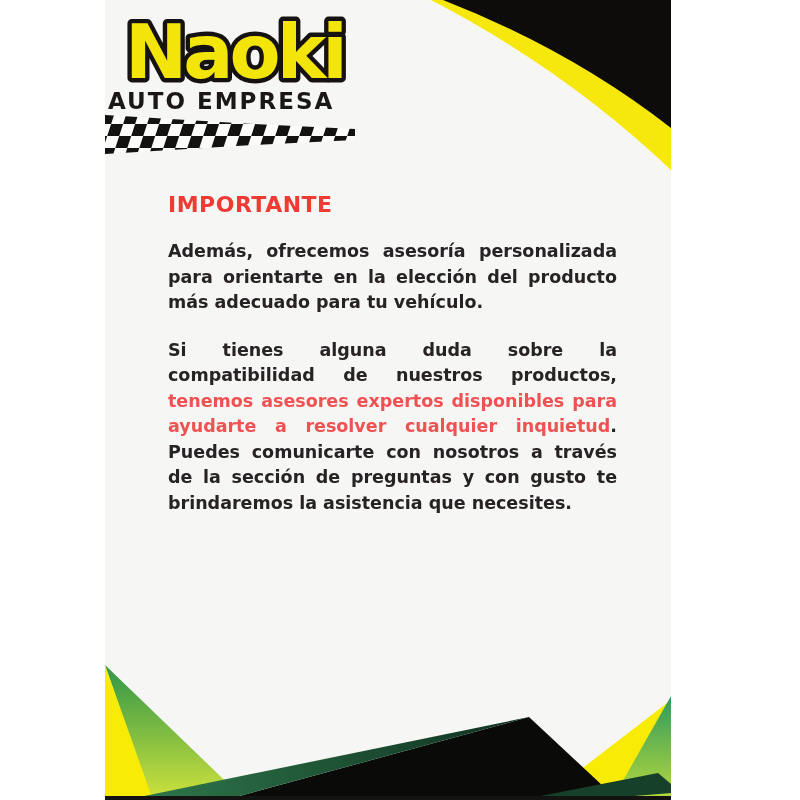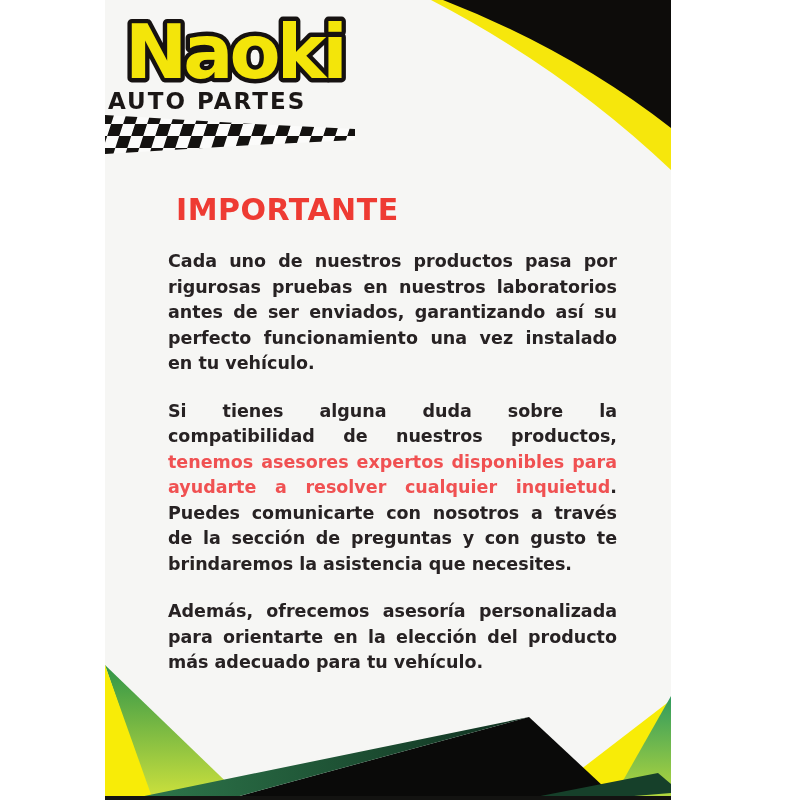--- a/index.html
+++ b/index.html
@@ -22,21 +22,21 @@
   }
   .flag{position:absolute;left:-2px;top:112px;}
   .tagline{
     position:absolute;left:5px;top:150px;width:470px;
     font-size:14px;font-weight:700;letter-spacing:0.4px;color:#e6352b;
     white-space:pre-wrap;
   }
   
   .content{position:absolute;left:63px;top:192px;width:449px;}
   .heading{
-    margin:0 0 22px 8px;font-size:30px;font-weight:800;letter-spacing:0.5px;
+    margin:0 0 22px 0;font-size:22px;font-weight:800;letter-spacing:0.5px;
     color:#ee3b33;font-family:"DejaVu Sans","Liberation Sans",sans-serif;
   }
   .para{
     margin:0 0 22px 0;font-size:17.5px;line-height:25.5px;font-weight:700;
     color:#272223;text-align:justify;
     font-family:"DejaVu Sans","Liberation Sans",sans-serif;
   }
   .para:last-child{margin-bottom:0;}
   .hl{color:#f05152;}
   
@@ -49,39 +49,38 @@
 
   <svg class="corner-tr" viewBox="0 0 240 180" aria-hidden="true">
     <path d="M0,0 L240,0 L240,170 Q135,70 0,0 Z" fill="#f6e70c"></path>
     <path d="M12,0 L240,0 L240,128 Q140,50 12,0 Z" fill="#0d0c0a"></path>
   </svg>
 
   <svg class="logo-svg" width="235" height="96" viewBox="0 0 240 98">
     <text x="6" y="78" font-family="DejaVu Sans, Liberation Sans, sans-serif" font-weight="bold" font-size="76" letter-spacing="-4" fill="#f3e50a" stroke="#161211" stroke-width="9" paint-order="stroke" stroke-linejoin="round">Naoki</text>
   </svg>
 
-  <div class="brand-sub">AUTO PARTES</div>
+  <div class="brand-sub">AUTO EMPRESA</div>
 
   <svg class="flag" width="252" height="44" viewBox="0 0 252 44" aria-hidden="true">
     <defs>
       <pattern id="chk" width="24" height="24" patternUnits="userSpaceOnUse" patternTransform="skewX(-18)">
         <rect width="24" height="24" fill="#fbfbfa"></rect>
         <rect width="12" height="12" fill="#141210"></rect>
         <rect x="12" y="12" width="12" height="12" fill="#141210"></rect>
       </pattern>
     </defs>
     <polygon points="0,3 150,12 252,17 252,28 150,33 0,42" fill="url(#chk)"></polygon>
   </svg>
 
 
   <div class="content">
     <h1 class="heading">IMPORTANTE</h1>
-    <p class="para">Cada uno de nuestros productos pasa por rigurosas pruebas en nuestros laboratorios antes de ser enviados, garantizando así su perfecto funcionamiento una vez instalado en tu vehículo.</p>
+    <p class="para">Además, ofrecemos asesoría personalizada para orientarte en la elección del producto más adecuado para tu vehículo.</p>
     <p class="para"><span>Si tienes alguna duda sobre la compatibilidad de nuestros productos, </span><span class="hl">tenemos asesores expertos disponibles para ayudarte a resolver cualquier inquietud</span><span>. Puedes comunicarte con nosotros a través de la sección de preguntas y con gusto te brindaremos la asistencia que necesites.</span></p>
-    <p class="para">Además, ofrecemos asesoría personalizada para orientarte en la elección del producto más adecuado para tu vehículo.</p>
   </div>
 
   <svg class="bottom-decor" viewBox="0 0 566 140" aria-hidden="true">
     <defs>
       <linearGradient id="gradL" x1="0" y1="0" x2="0" y2="1">
         <stop offset="0" stop-color="#2f9549"></stop>
         <stop offset="1" stop-color="#cfe23c"></stop>
       </linearGradient>
       <linearGradient id="gradR" x1="0" y1="0" x2="0" y2="1">
         <stop offset="0" stop-color="#2f9a5e"></stop>

